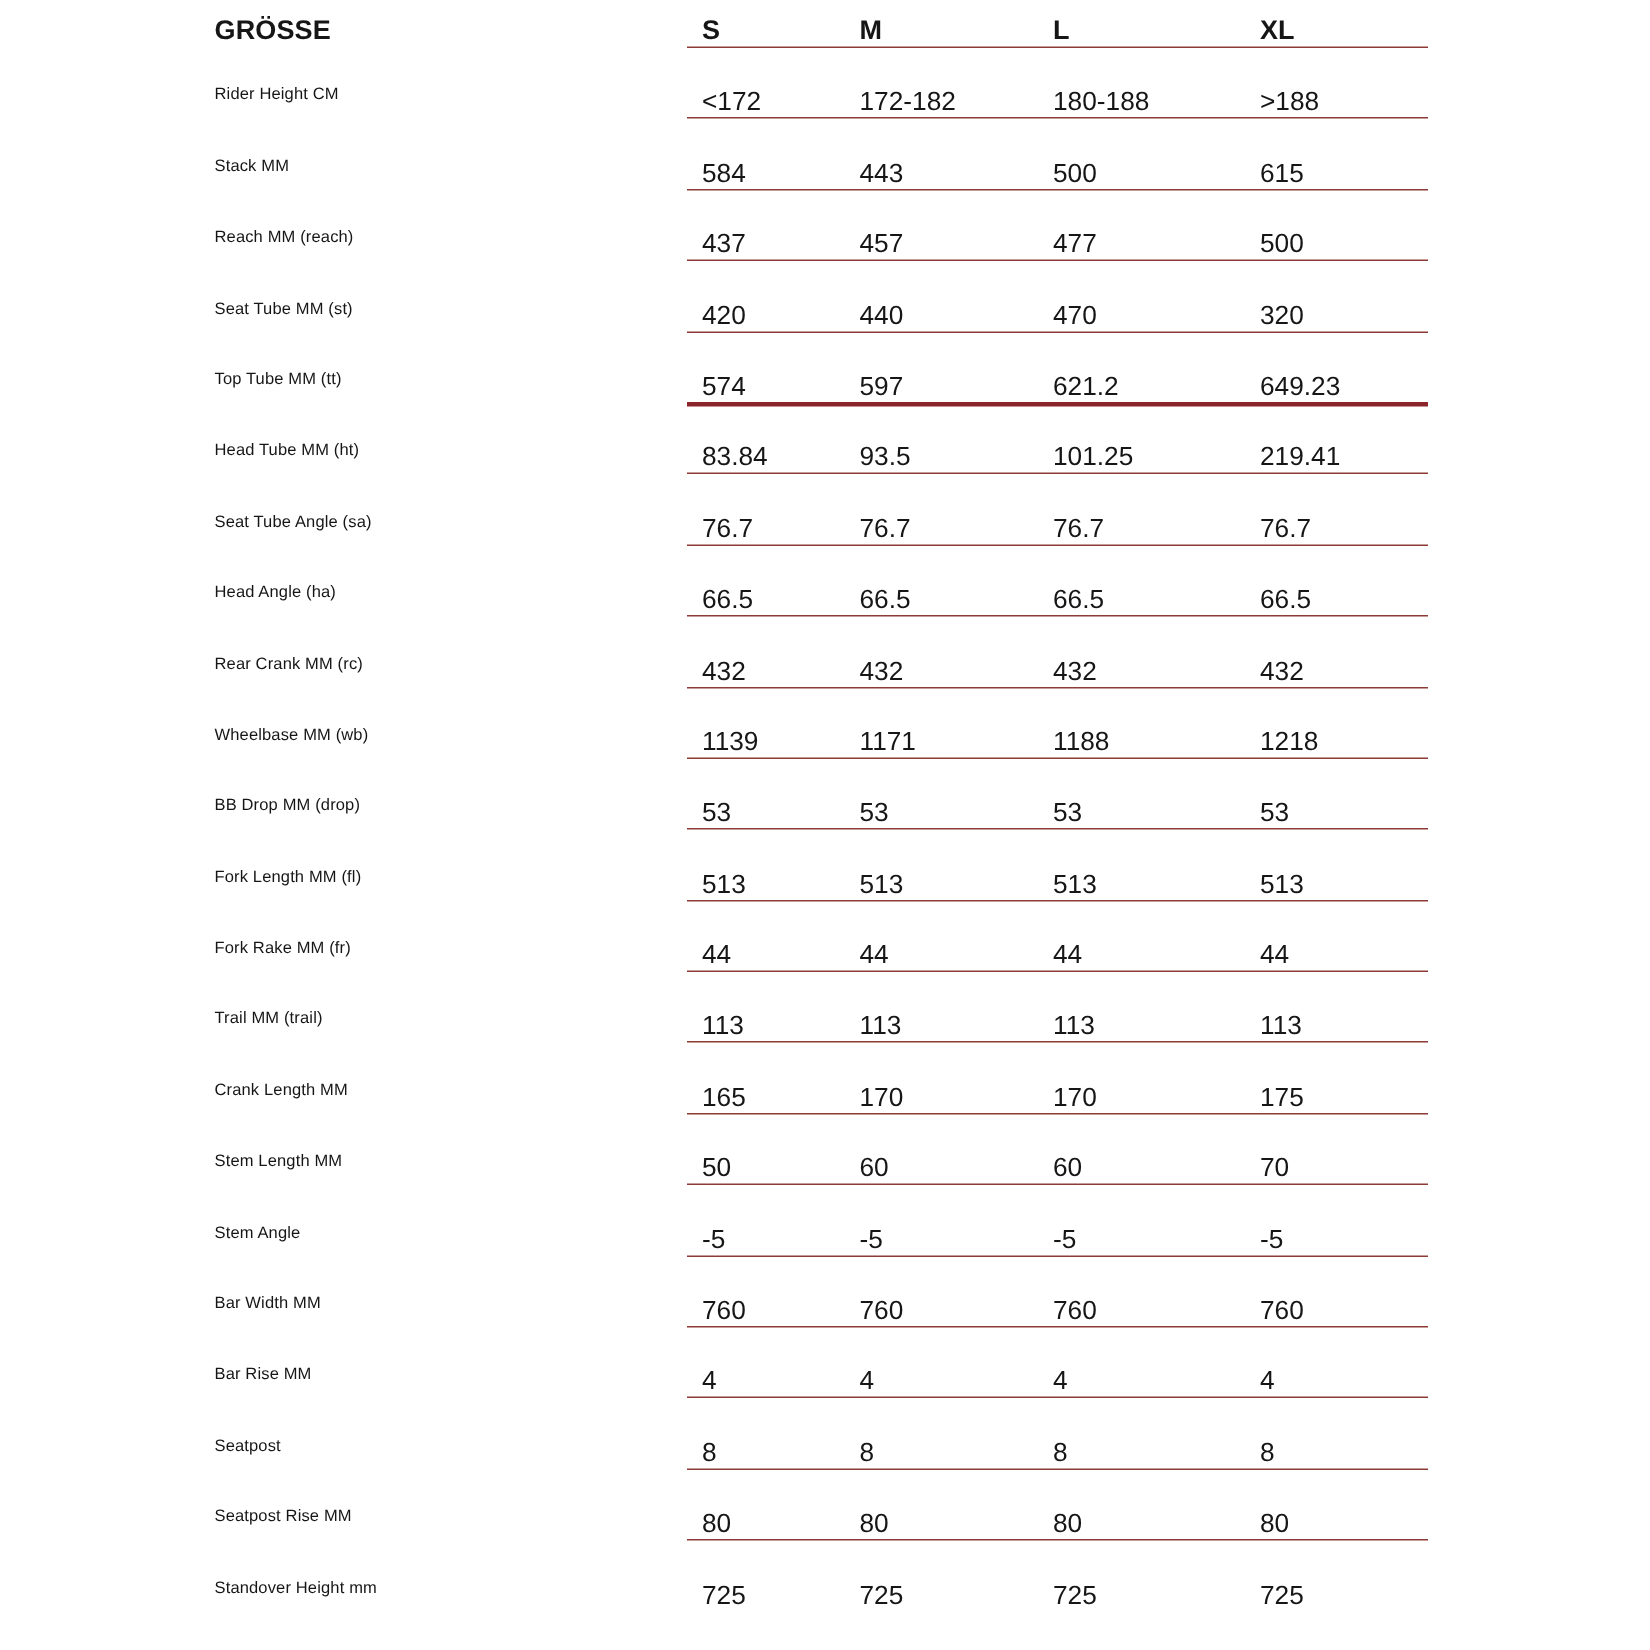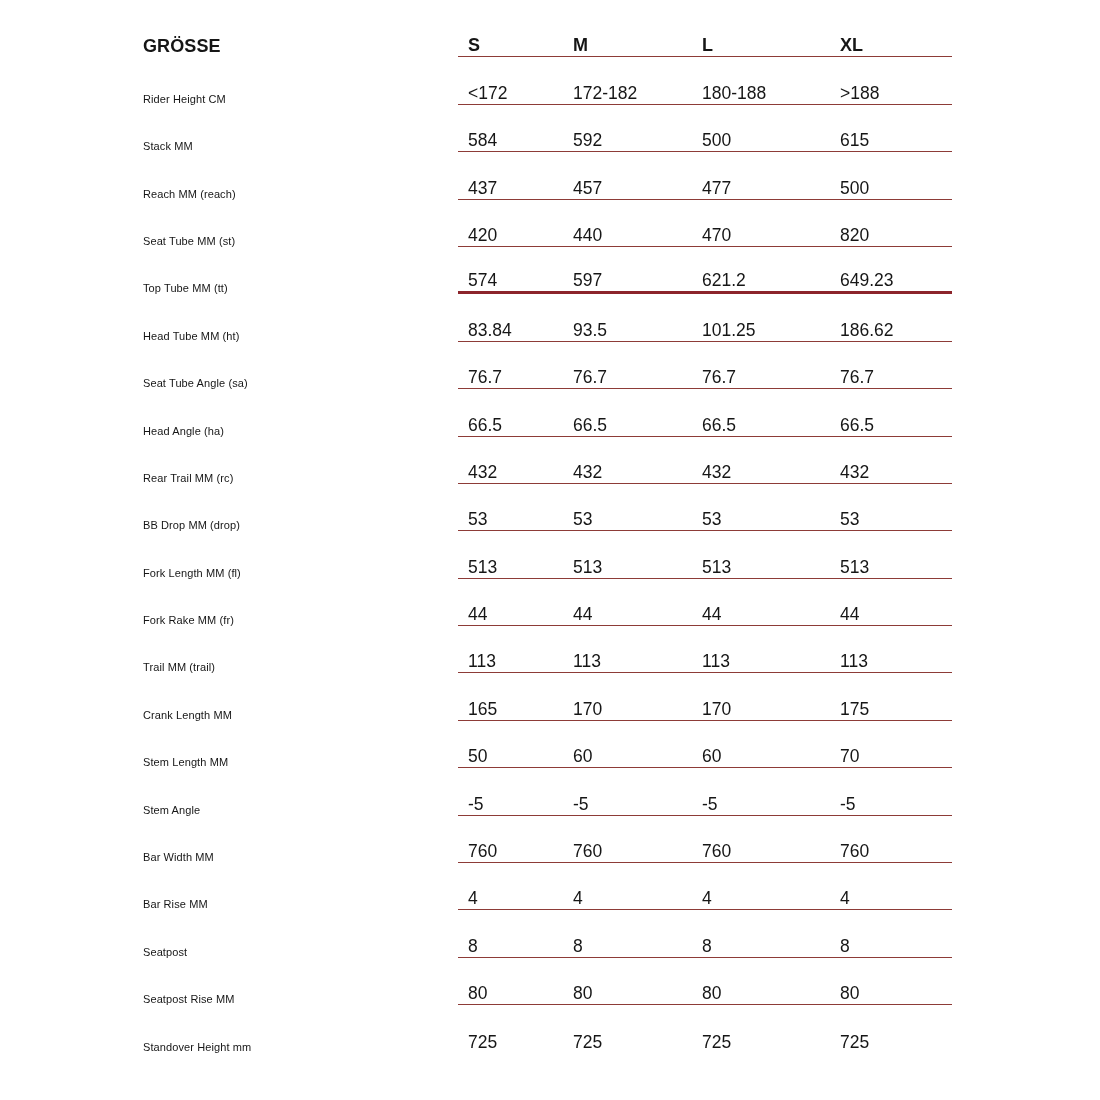--- a/index.html
+++ b/index.html
@@ -22,21 +22,21 @@
   }
   .geo-table{
     position:absolute;
     left:143px;
     top:10px;
     width:809px;
   }
   .row{
     display:flex;
     height:47.4px;
-    align-items:flex-end;
+    align-items:flex-start;
   }
   .label-cell{
     width:315px;
     flex:none;
     display:flex;
     align-items:center;
     font-size:11px;
     letter-spacing:0.1px;
     white-space:nowrap;
   }
@@ -83,59 +83,59 @@
         <span>&lt;172</span>
         <span>172-182</span>
         <span>180-188</span>
         <span>&gt;188</span>
       </div>
     </div>
     <div class="row">
       <div class="label-cell">Stack MM</div>
       <div class="cells">
         <span>584</span>
-        <span>592</span>
+        <span>443</span>
         <span>500</span>
         <span>615</span>
       </div>
     </div>
     <div class="row">
       <div class="label-cell">Reach MM (reach)</div>
       <div class="cells">
         <span>437</span>
         <span>457</span>
         <span>477</span>
         <span>500</span>
       </div>
     </div>
     <div class="row">
       <div class="label-cell">Seat Tube MM (st)</div>
       <div class="cells">
         <span>420</span>
         <span>440</span>
         <span>470</span>
-        <span>820</span>
+        <span>320</span>
       </div>
     </div>
     <div class="row thick">
       <div class="label-cell">Top Tube MM (tt)</div>
       <div class="cells">
         <span>574</span>
         <span>597</span>
         <span>621.2</span>
         <span>649.23</span>
       </div>
     </div>
     <div class="row">
       <div class="label-cell">Head Tube MM (ht)</div>
       <div class="cells">
         <span>83.84</span>
         <span>93.5</span>
         <span>101.25</span>
-        <span>186.62</span>
+        <span>219.41</span>
       </div>
     </div>
     <div class="row">
       <div class="label-cell">Seat Tube Angle (sa)</div>
       <div class="cells">
         <span>76.7</span>
         <span>76.7</span>
         <span>76.7</span>
         <span>76.7</span>
       </div>
@@ -143,26 +143,35 @@
     <div class="row">
       <div class="label-cell">Head Angle (ha)</div>
       <div class="cells">
         <span>66.5</span>
         <span>66.5</span>
         <span>66.5</span>
         <span>66.5</span>
       </div>
     </div>
     <div class="row">
-      <div class="label-cell">Rear Trail MM (rc)</div>
-      <div class="cells">
-        <span>432</span>
-        <span>432</span>
-        <span>432</span>
-        <span>432</span>
+      <div class="label-cell">Rear Crank MM (rc)</div>
+      <div class="cells">
+        <span>432</span>
+        <span>432</span>
+        <span>432</span>
+        <span>432</span>
+      </div>
+    </div>
+    <div class="row">
+      <div class="label-cell">Wheelbase MM (wb)</div>
+      <div class="cells">
+        <span>1139</span>
+        <span>1171</span>
+        <span>1188</span>
+        <span>1218</span>
       </div>
     </div>
     <div class="row">
       <div class="label-cell">BB Drop MM (drop)</div>
       <div class="cells">
         <span>53</span>
         <span>53</span>
         <span>53</span>
         <span>53</span>
       </div>

